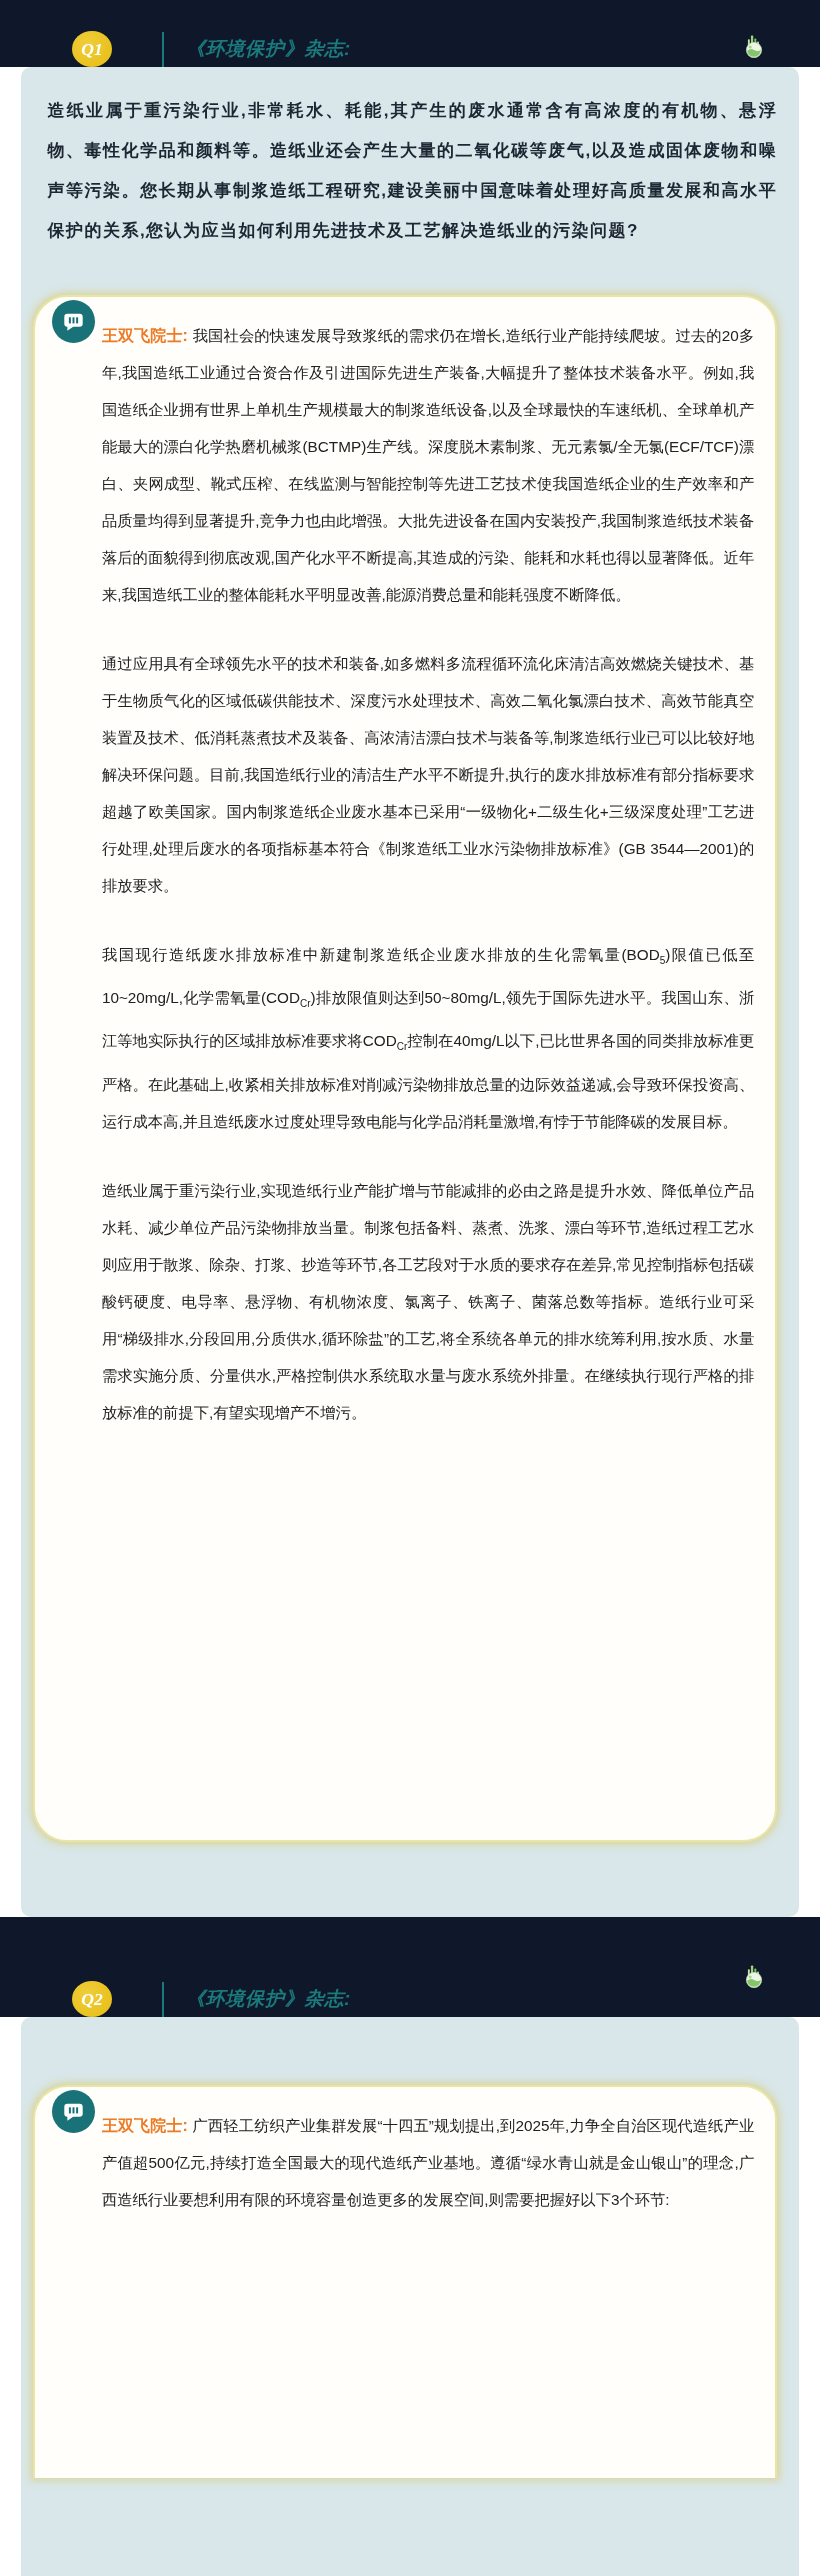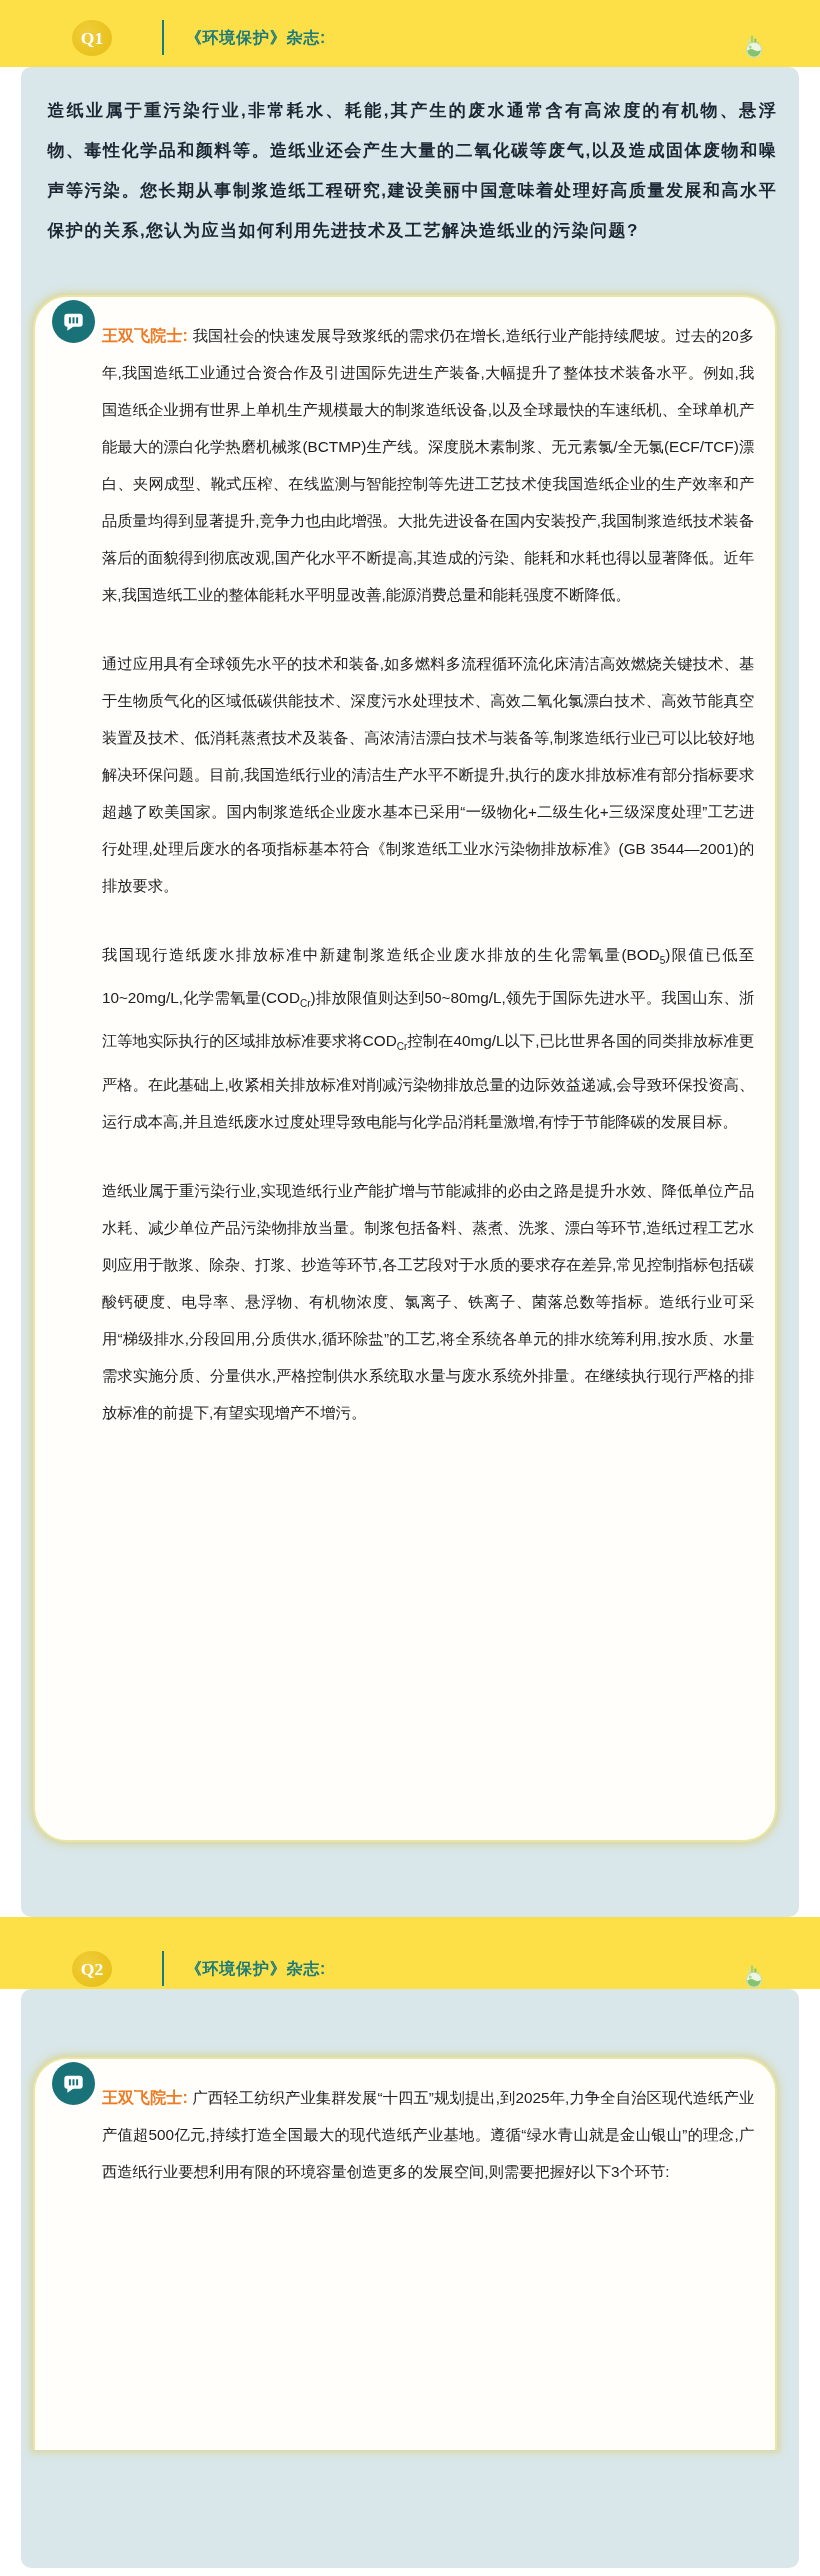--- a/index.html
+++ b/index.html
@@ -1,31 +1,31 @@
 <!DOCTYPE html>
 <html style="font-size:12.2px"><head>
 <meta charset="utf-8">
 <style>
   * { margin:0; padding:0; box-sizing:border-box; }
   html, body { width:820px; height:2576px; overflow:hidden; background:#ffffff;
                font-family:"Liberation Sans", sans-serif; }
 
-  .qa-header { position:relative; background:#fde047; display:flex; align-items:flex-start; }
+  .qa-header { position:relative; background:#0f172a; display:flex; align-items:flex-end;font-style:italic; }
   .sec1 .qa-header { height:67px;  padding-top:20px; }
-  .sec2 .qa-header { height:72px; padding-top:34px; }
+  .sec2 .qa-header { height:100px; padding-top:34px; }
 
   .q-badge { width:40px; height:36px; margin-left:72px; border-radius:50%;
              background:radial-gradient(circle at 38% 35%, #f0cd3a, #e6bd12);
              display:flex; align-items:center; justify-content:center; flex:0 0 auto; }
   .q-badge span { color:#ffffff; font-family:"Liberation Serif", serif;
                   font-weight:bold; font-size:17.5px; }
 
   .v-line { width:2.3px; height:35px; background:#1a7a7c; margin-left:50px; flex:0 0 auto; }
 
-  .magazine { margin-left:21.4px; color:#1a7a7c; font-weight:bold; font-size:16px;
+  .magazine { margin-left:21.4px; color:#1a7a7c; font-weight:bold; font-size:19px;
               line-height:36px; letter-spacing:0.8px; }
 
   .earth { position:absolute; right:56px; width:20px; height:24.4px; }
   .sec1 .earth { top:34px; }
   .sec2 .earth { top:47px; }
 
   .panel { margin:0 21.4px; background:#d9e7ea; border-radius:10px;
            padding:24.4px 21.4px 35px 26px; }
   .sec1 .panel { min-height:1850px; }
   .sec2 .panel { min-height:579px; }

